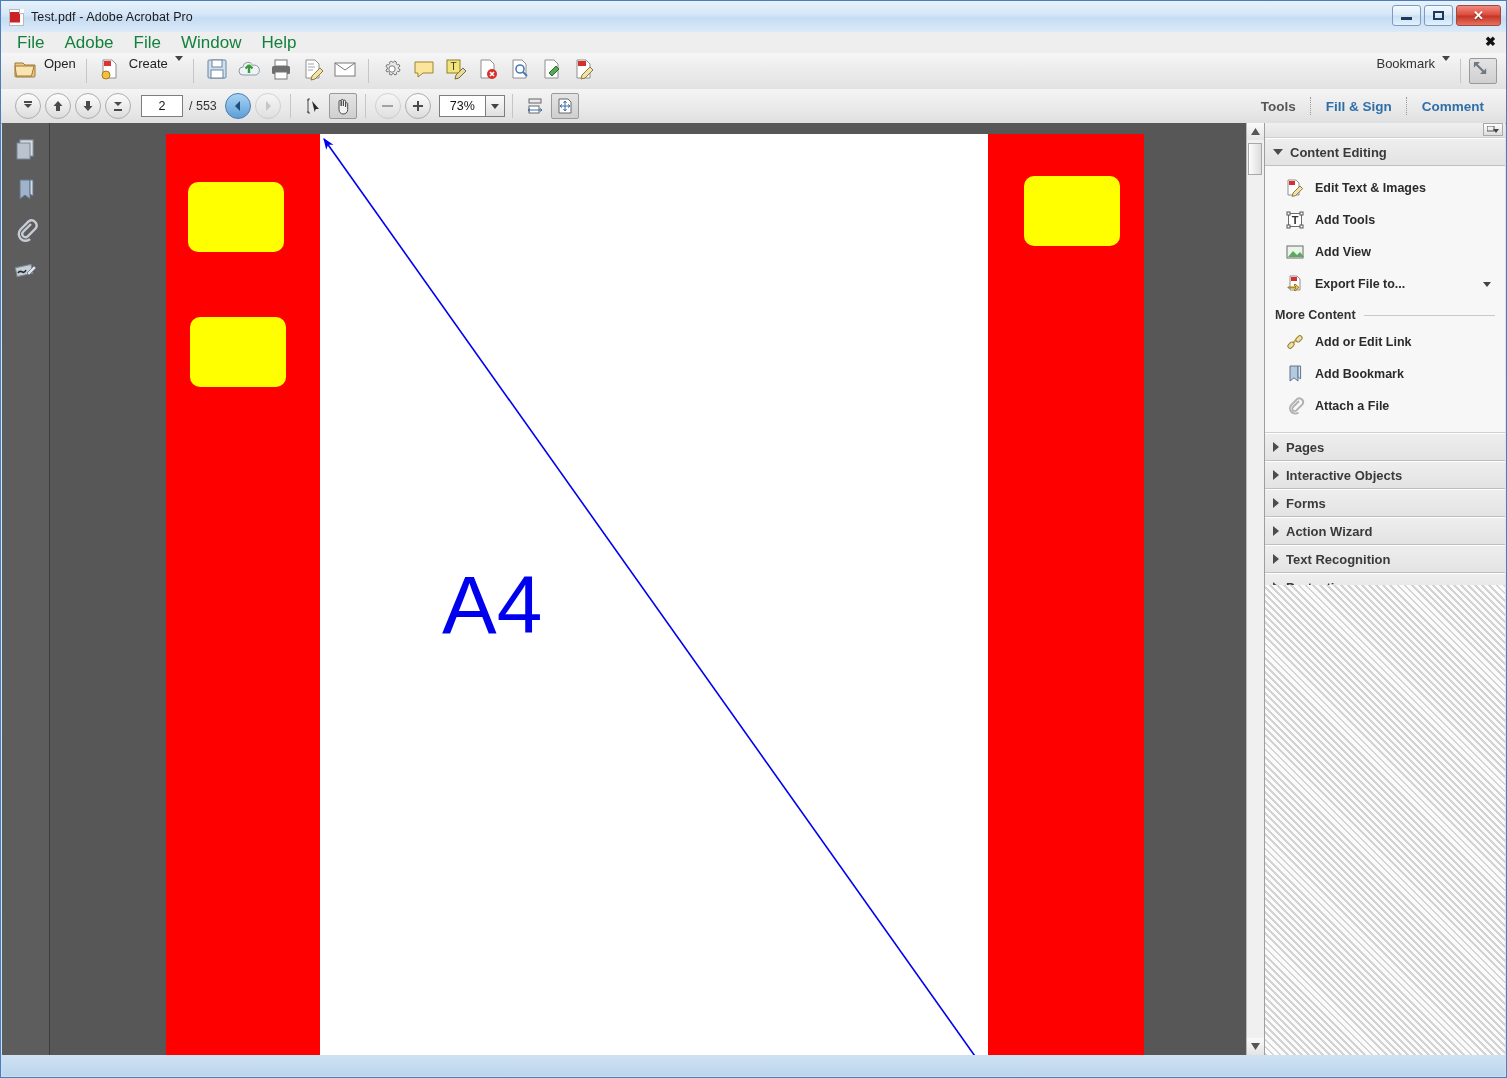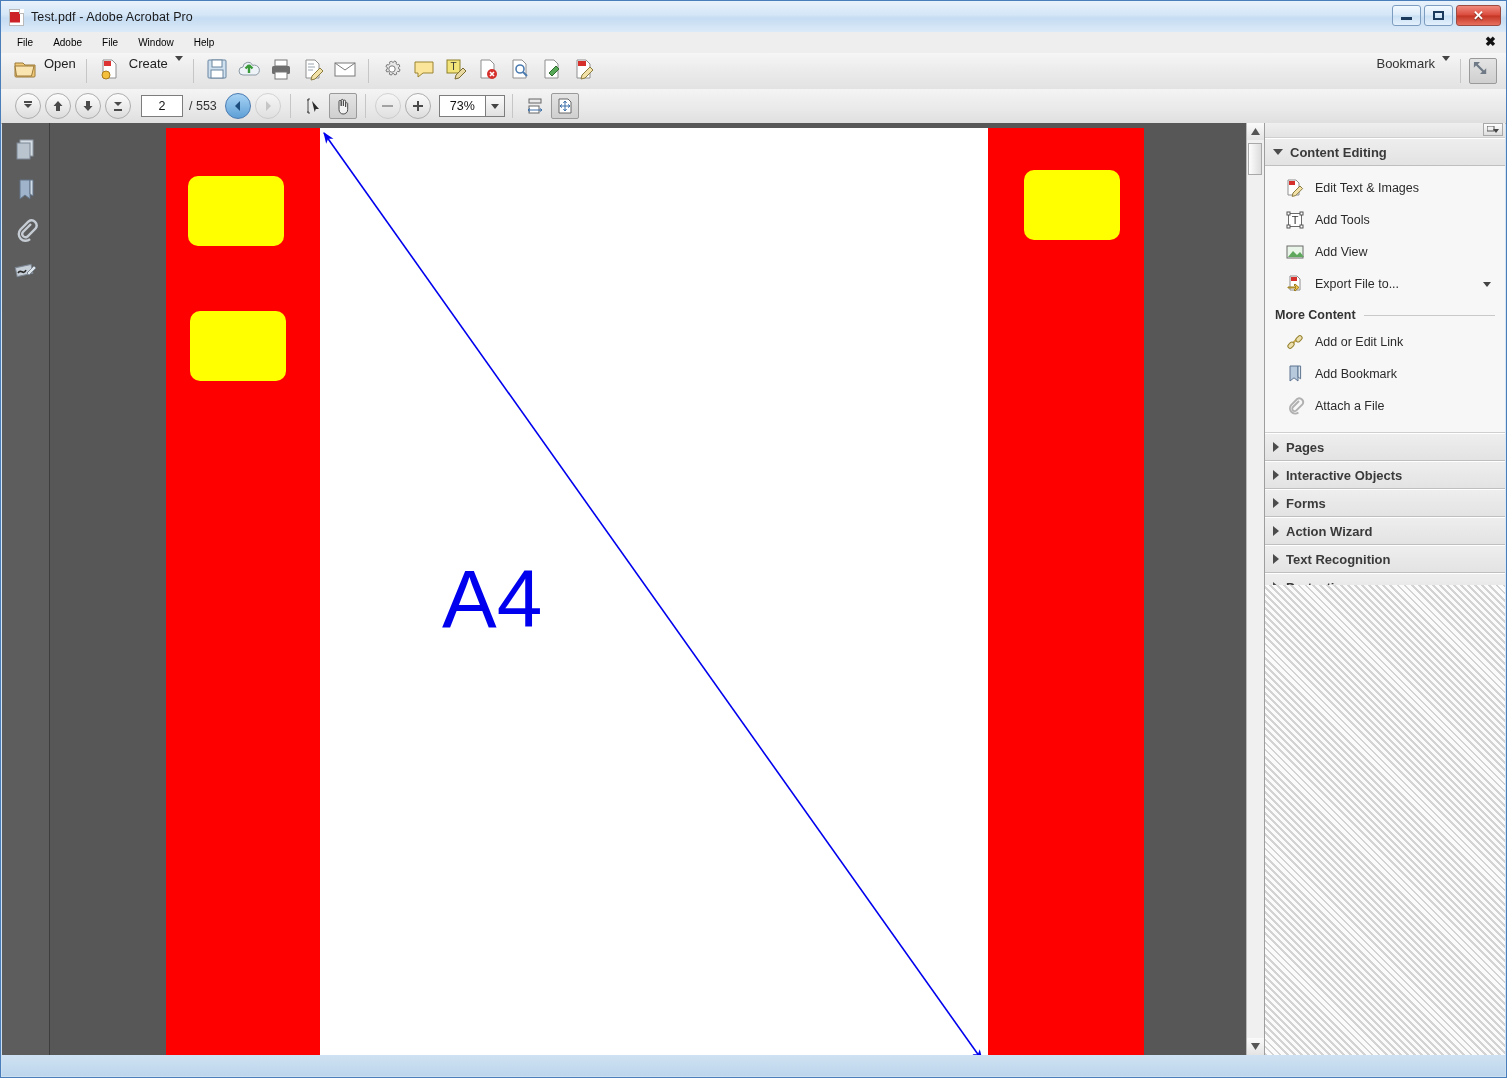--- a/index.html
+++ b/index.html
@@ -67,21 +67,21 @@
     text-shadow: 0 1px 1px rgba(0,0,0,.5); font-family: "Liberation Sans", sans-serif;
   }
 
   
   #menubar {
     position: absolute; left: 0; top: 31px; width: 1505px; height: 21px;
     background: #eeeeee;
     display: flex; align-items: center;
   }
   #menubar .mi {
-    font-size: 10px; color: #000000; padding: 2px 10px; cursor: default;
+    font-size: 17px; color: #15803d; padding: 2px 10px; cursor: default;
   }
   #menubar .mi:first-child { margin-left: 6px; }
   #menu-close {
     position: absolute; right: 10px; top: 2px;
     font-size: 13px; font-weight: bold; color: #111;
   }
 
   
   #maintoolbar {
     position: absolute; left: 0; top: 52px; width: 1505px; height: 36px;
@@ -163,21 +163,21 @@
   .railicon {
     width: 26px; height: 26px; margin: 14px auto 0 auto; position: relative;
   }
 
   
   #viewport {
     position: absolute; left: 49px; top: 122px; right: 260px; bottom: 22px;
     background: #575757; overflow: hidden;
   }
   #pagewrap {
-    position: absolute; left: 116px; top: 5px; width: 978px; height: 938px;
+    position: absolute; left: 116px; top: 11px; width: 978px; height: 938px;
   }
   .band {
     position: absolute; top: 0; width: 156px; height: 938px; background: #ff0000;
   }
   .band.left { left: 0; }
   .band.right { left: 822px; }
   #whitepage {
     position: absolute; left: 154px; top: 0; width: 668px; height: 938px;
     background: #ffffff;
   }
@@ -211,21 +211,21 @@
     background: linear-gradient(to bottom,#eeeeee 0%,#e3e3e3 100%);
     border-top: 1px solid #ffffff; border-bottom: 1px solid #bfbfbf;
     font-size: 13px; font-weight: bold; color: #3a3a3a; padding-left: 8px;
   }
   .tri { width:0;height:0;margin-right:7px; }
   .tri.open { border-left:5px solid transparent;border-right:5px solid transparent;border-top:6px solid #4c4c4c; }
   .tri.closed { border-top:5px solid transparent;border-bottom:5px solid transparent;border-left:6px solid #4c4c4c; }
   #contentBody { background: #f7f7f7; padding: 6px 0 10px 0; border-bottom: 1px solid #cfcfcf;}
   .panelitem {
     height: 32px; display: flex; align-items: center; padding-left: 20px;
-    font-size: 12.5px; color: #2b2b2b; position: relative;
+    font-size: 12.5px; color: #2b2b2b; position: relative; font-weight: bold;
   }
   .panelitem .ic { width: 20px; height: 20px; margin-right: 10px; }
   .moreHdr {
     display: flex; align-items: center; padding: 8px 10px 4px 10px;
     font-size: 12.5px; font-weight: bold; color: #333;
   }
   .moreHdr .rule { flex: 1; height: 1px; background: #c9c9c9; margin-left: 8px; }
   #hatchfill {
     position: absolute; left: 0; right: 0; top: 462px; bottom: 0;
     background-image: repeating-linear-gradient(45deg,#d3d3d3 0px,#d3d3d3 2px,#fbfbfb 2px,#fbfbfb 5px);
@@ -523,20 +523,28 @@
     </div>
     <div class="toolbtn active">
       <span class="ic" style="width:20px;height:20px">
         <svg width="20" height="20" viewBox="0 0 20 20">
           <path d="M4 3h9l3 3v11H4z" fill="#fff" stroke="#666"></path>
           <path d="M10 5v10M5 10h10M10 5l-1.6 2M10 5l1.6 2M10 15l-1.6-2M10 15l1.6-2M5 10l2-1.6M5 10l2 1.6M15 10l-2-1.6M15 10l-2 1.6" stroke="#3c6fa8" fill="none"></path>
         </svg>
       </span>
     </div>
 
+    <div id="rightTabs">
+      <div class="rtab tools">Tools</div>
+      <div class="rtabsep"></div>
+      <div class="rtab blue">Fill &amp; Sign</div>
+      <div class="rtabsep"></div>
+      <div class="rtab blue">Comment</div>
+      <div style="width:8px"></div>
+    </div>
   </div>
 
   <div id="leftrail">
     <div class="railicon">
       <svg width="26" height="26" viewBox="0 0 26 26">
         <rect x="7" y="3" width="13" height="16" fill="#d4dce4" stroke="#8d98a3"></rect>
         <rect x="4" y="6" width="13" height="16" fill="#b9c4cf" stroke="#7d8894"></rect>
       </svg>
     </div>
     <div class="railicon">

